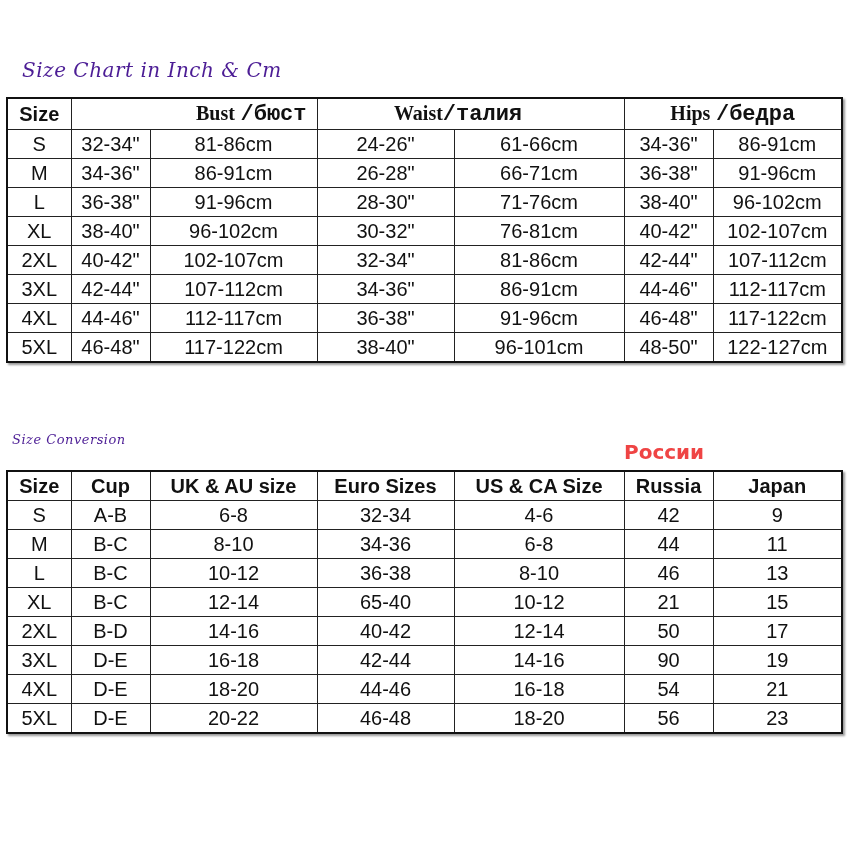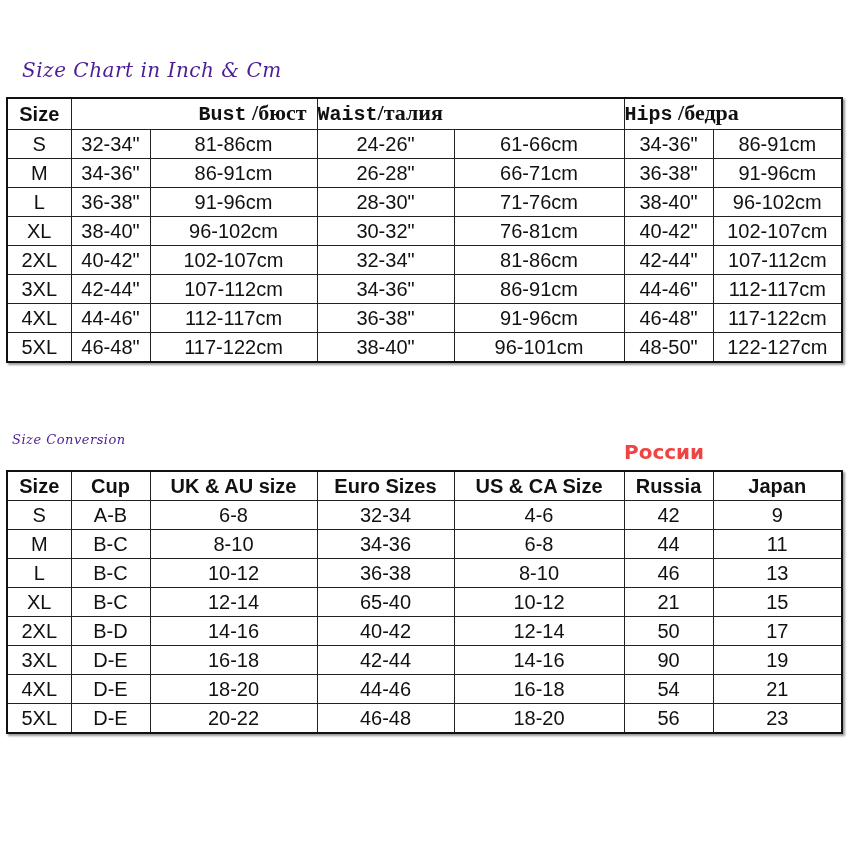--- a/index.html
+++ b/index.html
@@ -6,25 +6,25 @@
   body { width:850px; height:850px; position:relative; overflow:hidden; font-family:"Liberation Sans", sans-serif; color:#111; }
   .script-title { position:absolute; font-family:"DejaVu Serif", serif; font-style:italic; color:#4c1d95; }
   #t1-title { left:22px; top:58px; font-size:20px; letter-spacing:0.5px; }
   #t2-title { left:12px; top:432px; font-size:13px; letter-spacing:0.5px; }
   #rus-label { position:absolute; left:624px; top:440px; font-family:"DejaVu Sans", sans-serif; font-weight:bold; font-size:20px; color:#ef4444; }
   table { position:absolute; border-collapse:collapse; border:2.5px solid #111; box-shadow:2px 2px 2px #999; table-layout:fixed; }
   td, th { border:1.5px solid #222; text-align:center; padding:0; font-size:20px; font-weight:normal; height:28px; line-height:28px; white-space:nowrap; overflow:hidden; }
   th { font-weight:bold; }
   #t1 { left:6px; top:97px; width:835px; }
   #t2 { left:6px; top:470px; width:835px; }
-  .hdr-en { font-family:Liberation Mono, monospace; font-weight:bold; }
-  .hdr-ru { font-family:Liberation Serif, serif; font-weight:bold; font-size:22px; }
+  .hdr-en { font-family:Liberation Serif, serif; font-weight:bold; }
+  .hdr-ru { font-family:Liberation Mono, monospace; font-weight:bold; font-size:22px; }
   .bust-h { text-align:right; padding-right:10px; }
-  .waist-h { text-align:left; padding-right:25px; }
-  .hips-h { text-align:left; padding-right:0; }
+  .waist-h { text-align:center; padding-right:25px; }
+  .hips-h { text-align:center; padding-right:0; }
 </style>
 </head>
 <body>
 
 <div id="t1-title" class="script-title">Size Chart in Inch &amp; Cm</div>
 
 <table id="t1">
   <colgroup>
     <col style="width:64px">
       <col style="width:79px">

